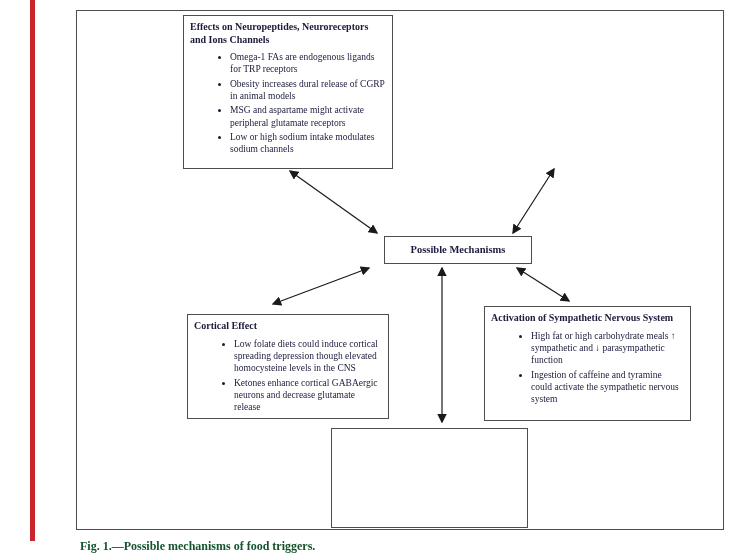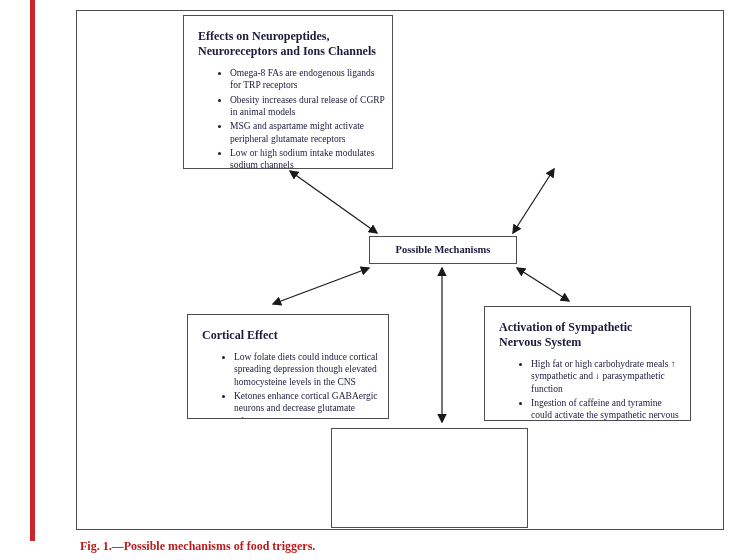--- a/index.html
+++ b/index.html
@@ -34,43 +34,43 @@
   }
   .node {
     position: absolute;
     border: 1px solid #4d4d4d;
     background: #ffffff;
     box-sizing: border-box;
     padding: 5px 6px 4px 6px;
     overflow: hidden;
   }
   .node h3 {
-    margin: 8px;
-    font-size: 12px;
+    margin: 0;
+    font-size: 10px;
     font-weight: bold;
     line-height: 1.25;
   }
   .node ul {
     margin: 5px 0 0 0;
     padding-left: 40px;
     list-style: disc;
   }
   .node li {
     font-size: 9.5px;
     line-height: 1.3;
     margin-bottom: 2px;
   }
   #box-neuropeptides { left: 106px; top: 4px;   width: 210px; height: 154px; }
   #box-inflammation  { left: 364px; top: 4px;   width: 202px; height: 148px; }
   #box-cortical      { left: 110px; top: 303px; width: 202px; height: 105px; }
   #box-sympathetic   { left: 407px; top: 295px; width: 207px; height: 115px; }
   #box-vascular      { left: 254px; top: 417px; width: 197px; height: 100px; }
   .center-node {
     position: absolute;
-    left: 292px;
+    left: 307px;
     top: 225px;
     width: 148px;
     height: 28px;
     border: 1px solid #4d4d4d;
     background: #ffffff;
     box-sizing: border-box;
     text-align: center;
     font-weight: bold;
     font-size: 10.5px;
     line-height: 26px;
@@ -82,21 +82,21 @@
     width: 646px;
     height: 518px;
     pointer-events: none;
   }
   .caption {
     position: absolute;
     left: 80px;
     top: 539px;
     font-size: 12px;
     font-weight: bold;
-    color: #b91c1c;
+    color: #14532d;
     white-space: nowrap;
   }
 </style>
 </head>
 <body>
 
 <div class="accent-rule"></div>
 
 <div class="frame">
 
@@ -109,21 +109,21 @@
     <line x1="300" y1="222" x2="213" y2="160" stroke="#1a1a1a" stroke-width="1.2" marker-start="url(#ah)" marker-end="url(#ah)"></line>
     <line x1="436" y1="222" x2="477" y2="158" stroke="#1a1a1a" stroke-width="1.2" marker-start="url(#ah)" marker-end="url(#ah)"></line>
     <line x1="292" y1="257" x2="196" y2="293" stroke="#1a1a1a" stroke-width="1.2" marker-start="url(#ah)" marker-end="url(#ah)"></line>
     <line x1="440" y1="257" x2="492" y2="290" stroke="#1a1a1a" stroke-width="1.2" marker-start="url(#ah)" marker-end="url(#ah)"></line>
     <line x1="365" y1="257" x2="365" y2="411" stroke="#1a1a1a" stroke-width="1.2" marker-start="url(#ah)" marker-end="url(#ah)"></line>
   </svg>
 
   <div class="node" id="box-neuropeptides">
     <h3>Effects on Neuropeptides, Neuroreceptors and Ions Channels</h3>
     <ul>
-      <li>Omega-8 FAs are endogenous ligands for TRP receptors</li>
+      <li>Omega-1 FAs are endogenous ligands for TRP receptors</li>
       <li>Obesity increases dural release of CGRP in animal models</li>
       <li>MSG and aspartame might activate peripheral glutamate receptors</li>
       <li>Low or high sodium intake modulates sodium channels</li>
     </ul>
   </div>
 
 
   <div class="center-node">Possible Mechanisms</div>
 
   <div class="node" id="box-cortical">

